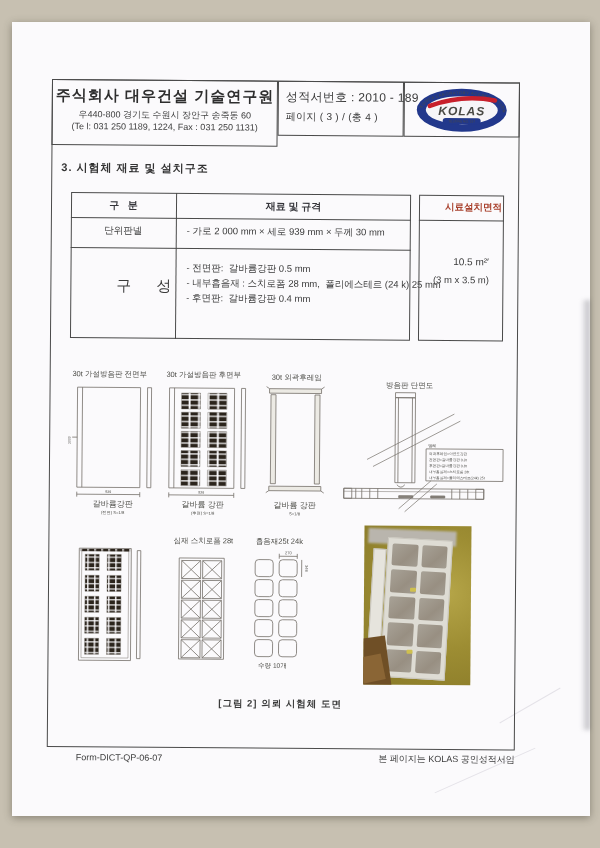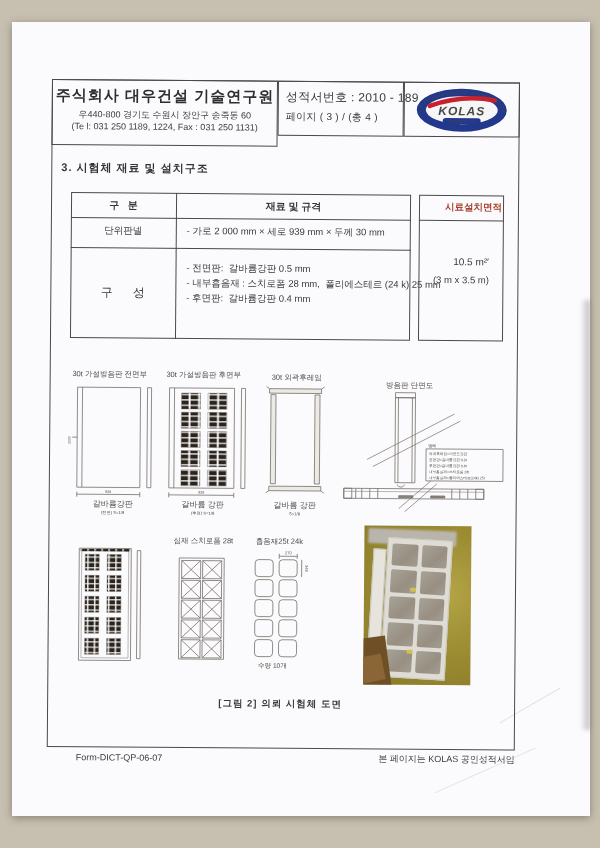--- a/index.html
+++ b/index.html
@@ -89,21 +89,21 @@
   <div class="vline" style="left:177px;top:192px;height:146px;"></div>
   <div class="hline" style="left:72px;top:217px;width:340px;"></div>
   <div class="hline" style="left:72px;top:247px;width:340px;"></div>
 
   <div class="t ctr" style="left:72px;top:198px;width:105px;font-size:10px;font-weight:bold;color:#35353a;">구   분</div>
   <div class="t ctr" style="left:177px;top:198px;width:235px;font-size:10px;font-weight:bold;color:#35353a;">재료 및 규격</div>
 
   <div class="t ctr" style="left:72px;top:224px;width:105px;font-size:9.5px;">단위판넬</div>
   <div class="t" style="left:188px;top:224px;font-size:9.5px;">- 가로 2 000 mm × 세로 939 mm × 두께 30 mm</div>
 
-  <div class="t ctr" style="left:72px;top:284px;width:105px;font-size:12px;">구      성</div>
+  <div class="t ctr" style="left:72px;top:276px;width:105px;font-size:15px;padding-left:21px;">구      성</div>
   <div class="t" style="left:188px;top:261px;font-size:9.5px;">- 전면판:  갈바륨강판 0.5 mm</div>
   <div class="t" style="left:188px;top:276px;font-size:9.5px;">- 내부흡음재 : 스치로폼 28 mm,  폴리에스테르 (24 k) 25 mm</div>
   <div class="t" style="left:188px;top:291px;font-size:9.5px;">- 후면판:  갈바륨강판 0.4 mm</div>
 
   <div class="box" style="left:420px;top:192px;width:85px;height:146px;"></div>
   <div class="hline" style="left:420px;top:217px;width:85px;"></div>
   <div class="t ctr red" style="left:420px;top:198px;width:85px;font-size:9.5px;font-weight:bold;">시료설치면적</div>
   <div class="t ctr" style="left:420px;top:253px;width:105px;font-size:10px;">10.5 m²′</div>
   <div class="t ctr" style="left:420px;top:271px;width:85px;font-size:9.5px;">(3 m x 3.5 m)</div>
 

